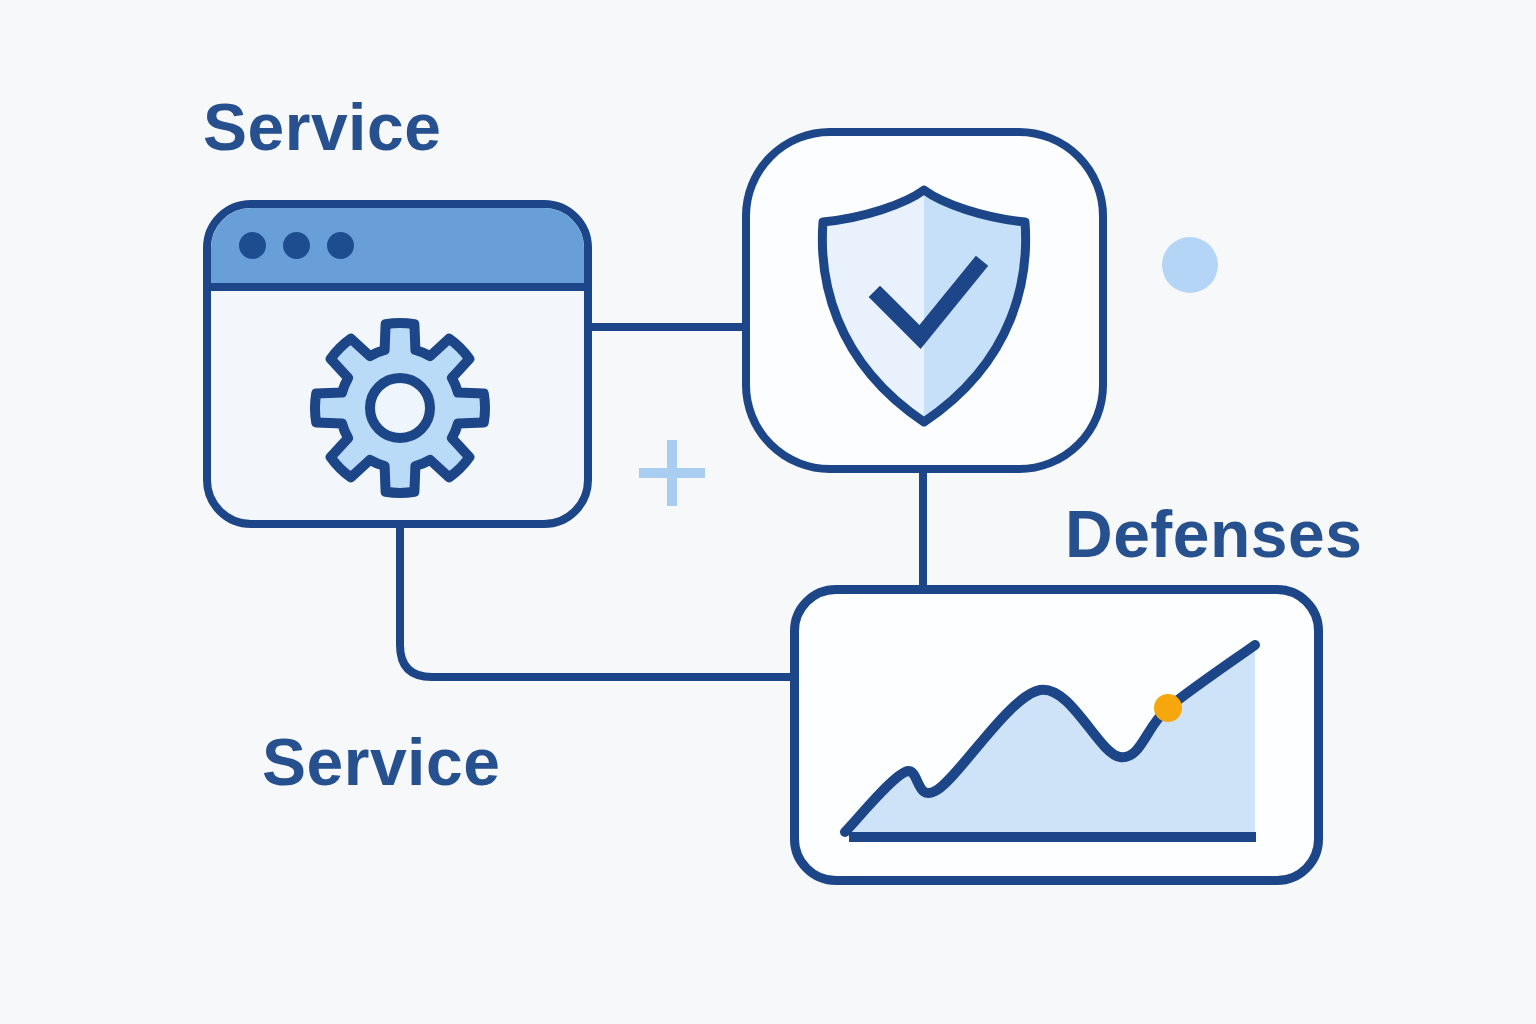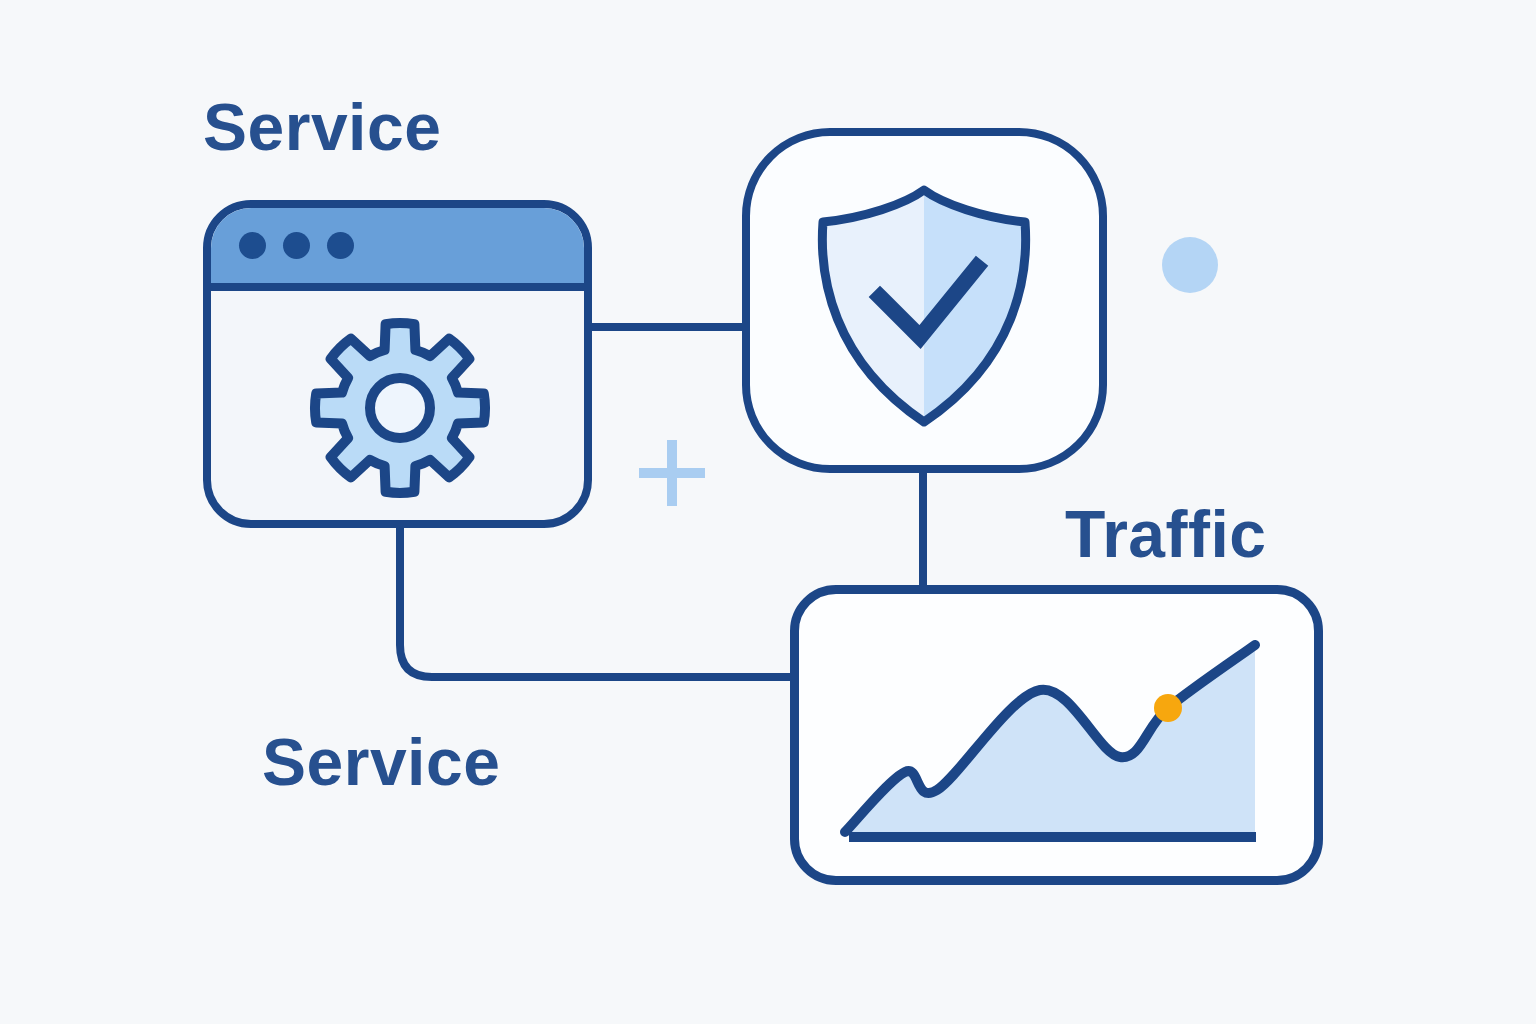--- a/index.html
+++ b/index.html
@@ -72,21 +72,21 @@
     <path d="M400,524 L400,645 Q400,677 432,677 L794,677" fill="none" stroke="#1c4687" stroke-width="8"></path>
   </svg>
 
   <svg id="plus-svg" width="68" height="68" viewBox="0 0 68 68">
     <path d="M34,1 L34,67 M1,34 L67,34" stroke="#a9cdf1" stroke-width="10" stroke-linecap="butt"></path>
   </svg>
 
   <div class="accent-dot"></div>
 
   <div class="diagram-label" id="label-service">Service</div>
-  <div class="diagram-label" id="label-traffic">Traffic</div>
+  <div class="diagram-label" id="label-traffic">Defenses</div>
   <div class="diagram-label" id="label-defenses">Service</div>
 
   <div class="browser">
     <div class="browser-header">
       <div class="browser-dot"></div>
       <div class="browser-dot"></div>
       <div class="browser-dot"></div>
     </div>
   </div>
   <svg id="gear-svg" width="200" height="200" viewBox="-100 -100 200 200">

